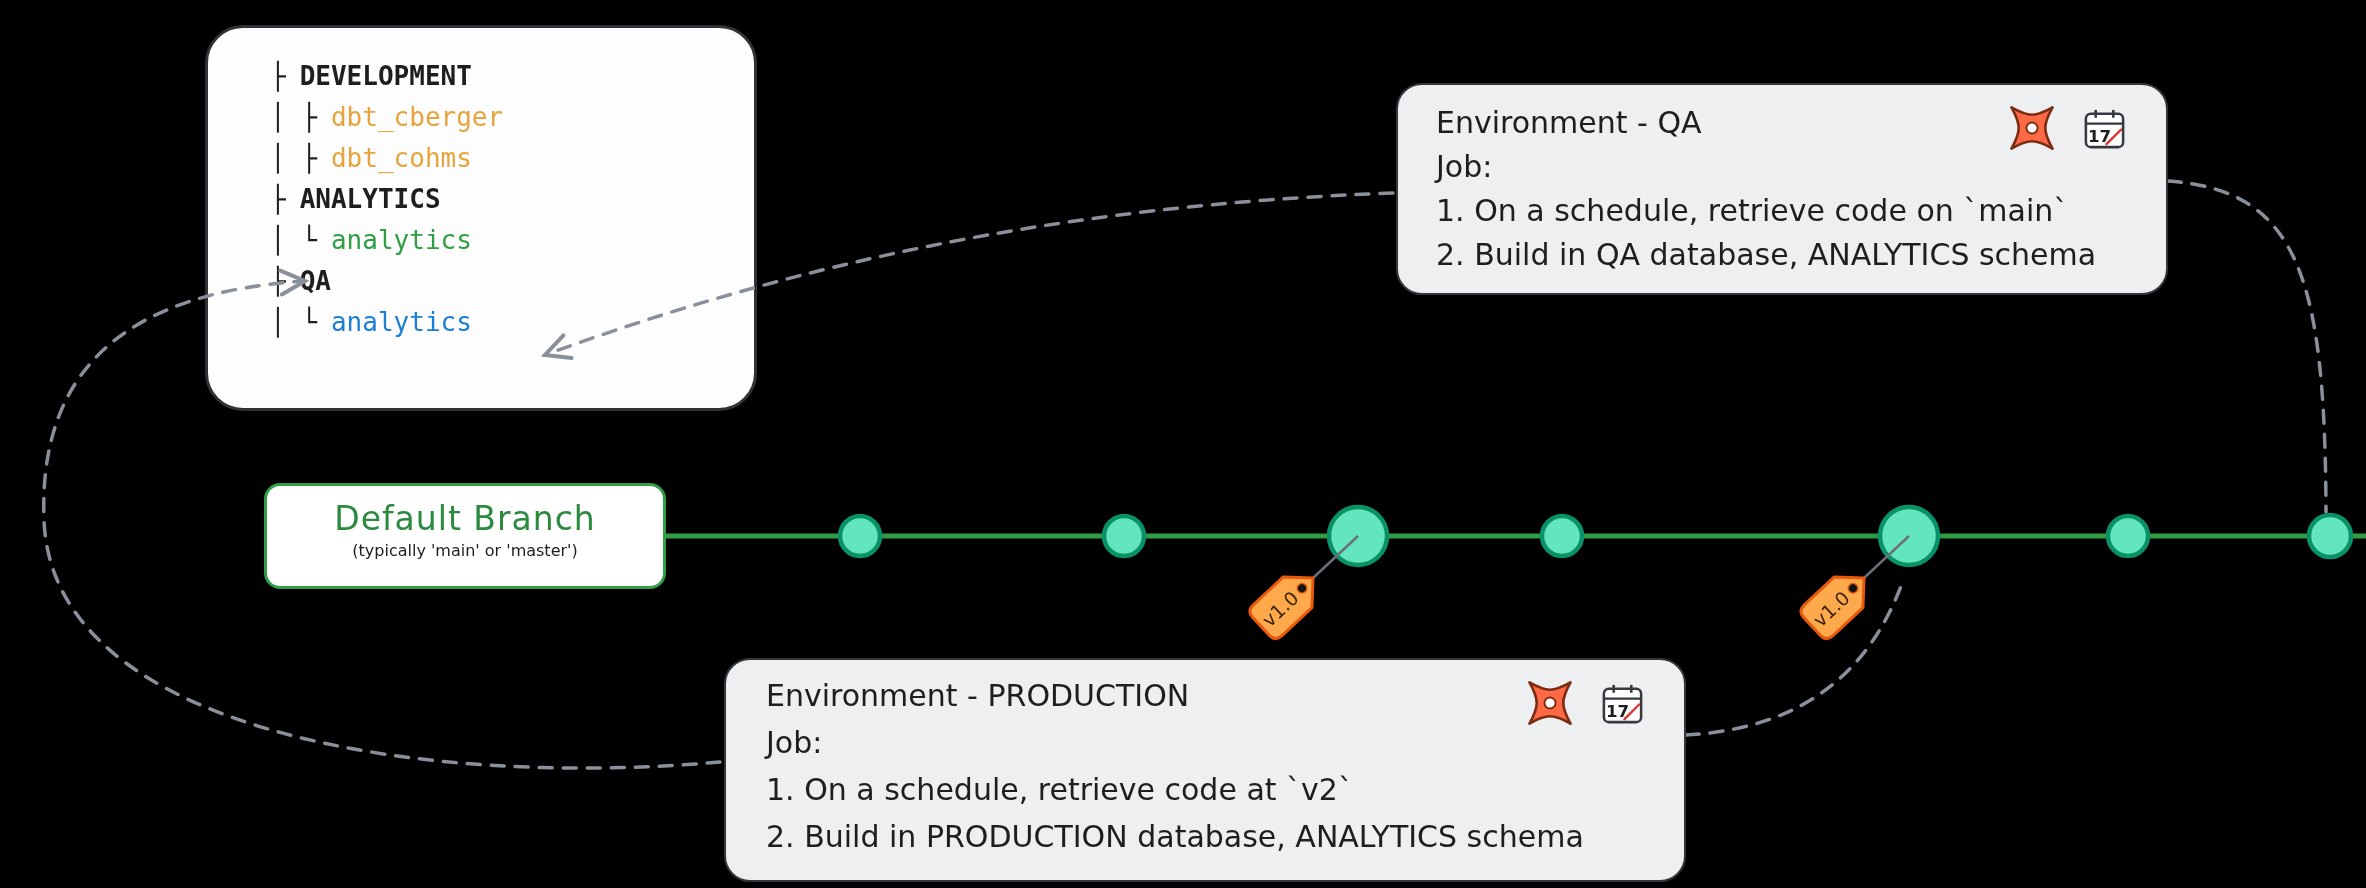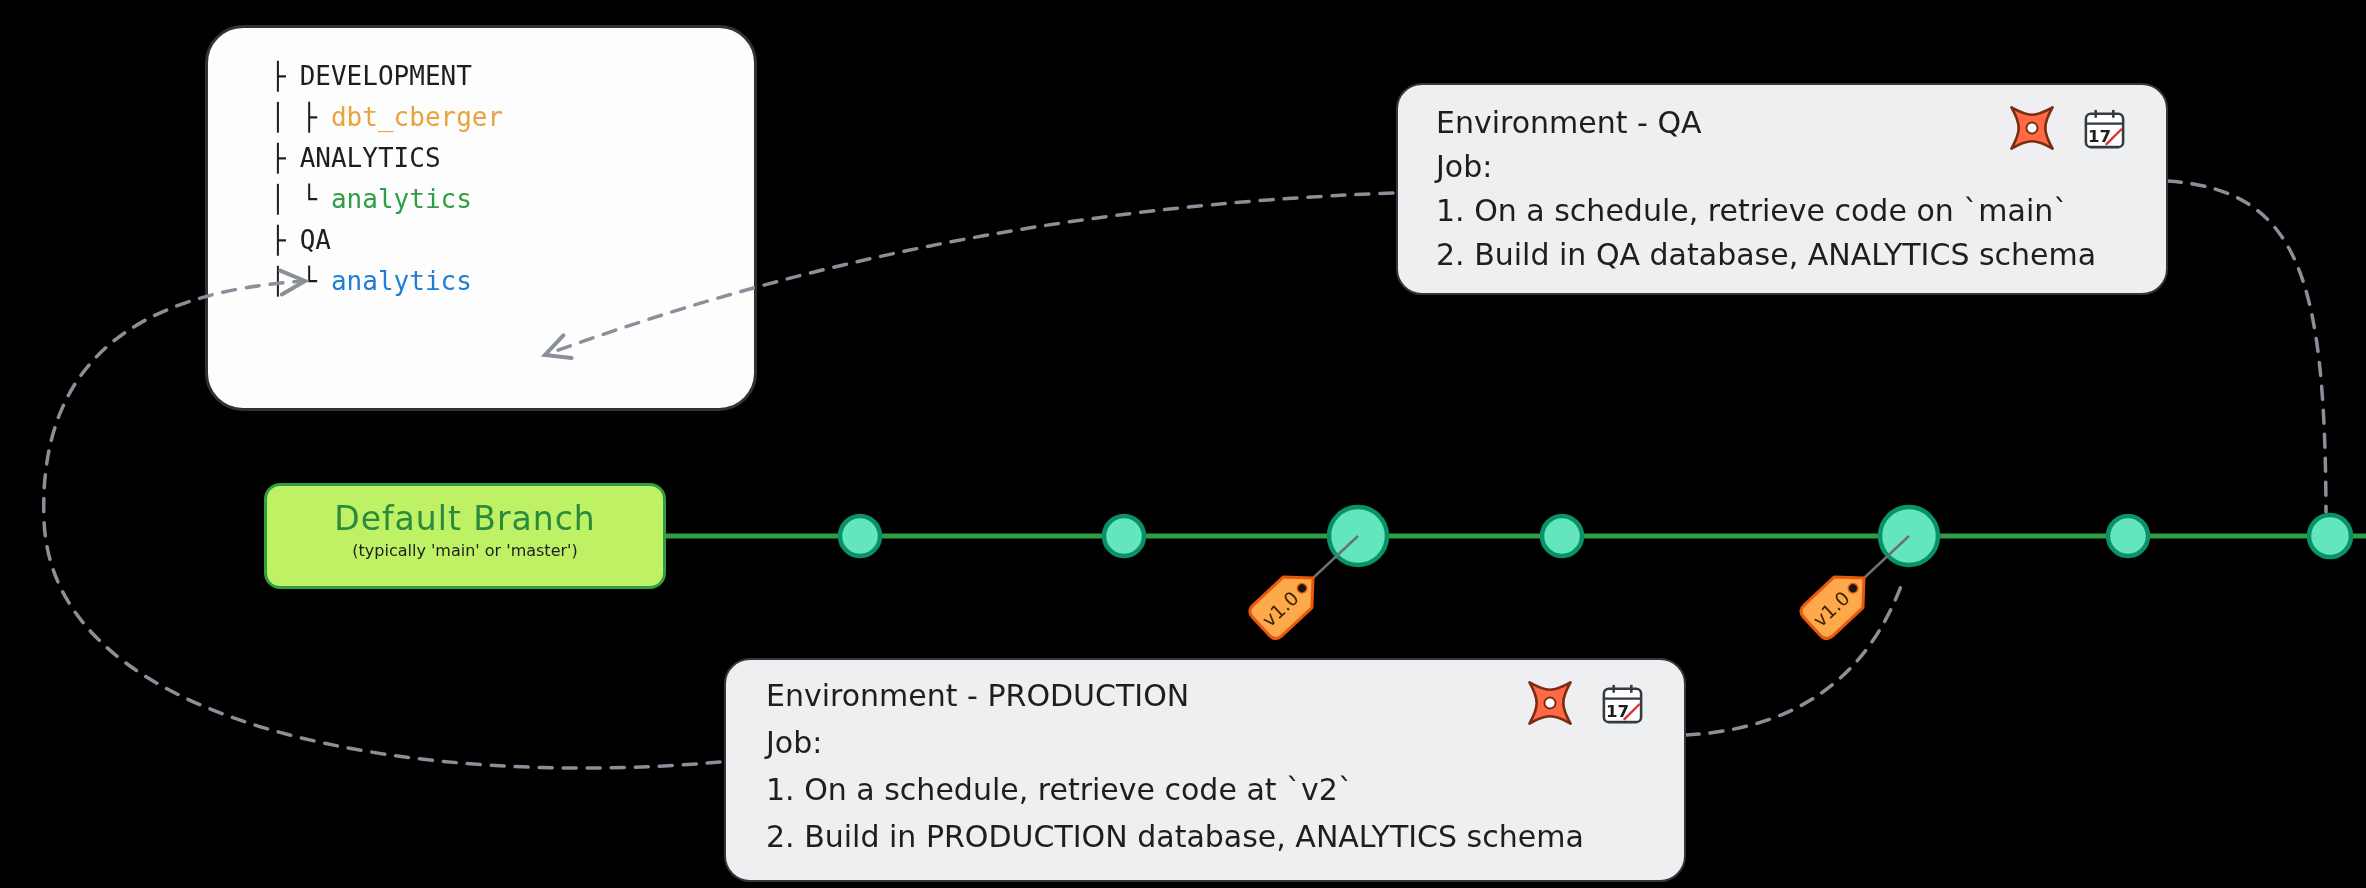--- a/index.html
+++ b/index.html
@@ -9,36 +9,36 @@
   .under{z-index:1;}
   .over{z-index:5;pointer-events:none;}
 
   
   .tree-card{position:absolute;left:205px;top:25px;width:552px;height:386px;z-index:3;
              background:#fdfdfd;border:3px solid #2f3337;border-radius:38px;box-sizing:border-box;
              padding:28px 0 0 62px;font-family:"DejaVu Sans Mono", monospace;
              font-size:26px;line-height:41px;color:#1e1e1e;}
   .tree-row{white-space:pre;}
   .tree-row .prefix{color:#1e1e1e;margin-right:14px;}
-  .c-dark{color:#1e1e1e;}
+  .c-dark{color:#1e1e1e;font-weight:bold;}
   .c-orange{color:#e8a33c;}
   .c-blue{color:#1c7ed6;}
   .c-green{color:#2f9e44;}
 
   
   .env-card{position:absolute;z-index:3;background:#edeff1;border:2.5px solid #33373b;
             border-radius:26px;box-sizing:border-box;color:#1e1e1e;font-size:30px;}
   .qa-card{left:1396px;top:83px;width:772px;height:212px;padding:16px 0 0 38px;line-height:44px;}
   .prod-card{left:724px;top:658px;width:962px;height:224px;padding:12px 0 0 40px;line-height:47px;}
   .env-card .line{white-space:nowrap;}
   .card-icons{position:absolute;top:14px;right:38px;display:flex;gap:20px;align-items:center;font-weight:bold;}
 
   
   .branch-box{position:absolute;left:264px;top:483px;width:402px;height:106px;z-index:3;
-              background:#bef264;border:3.5px solid #2f9e44;border-radius:16px;
+              background:#ffffff;border:3.5px solid #2f9e44;border-radius:16px;
               box-sizing:border-box;text-align:center;padding-top:13px;}
   .branch-title{font-size:33px;color:#2b8a3e;letter-spacing:1px;}
   .branch-sub{font-size:16px;color:#1e1e1e;margin-top:3px;}
 </style>
 </head>
 <body>
 
 <div class="canvas">
 
   <svg class="layer under" width="2366" height="888" viewBox="0 0 2366 888">
@@ -69,20 +69,21 @@
     <g transform="translate(1864,578) rotate(-43)">
       <path d="M0 0 L-21 -21 L-62 -21 Q-71 -21 -71 -12 L-71 12 Q-71 21 -62 21 L-21 21 Z" fill="#ffa94d" stroke="#e8590c" stroke-width="3" stroke-linejoin="round"></path>
       <circle cx="-15" cy="0" r="4.8" fill="#151515" stroke="#e8590c" stroke-width="1.5"></circle>
       <text x="-45" y="7" font-size="19" fill="#3b2300" text-anchor="middle">v1.0</text>
     </g>
   </svg>
 
   <div class="tree-card">
     <div class="tree-row"><span class="prefix">├</span><span class="c-dark">DEVELOPMENT</span></div>
     <div class="tree-row"><span class="prefix">│ ├</span><span class="c-orange">dbt_cberger</span></div>
+    <div class="tree-row"><span class="prefix">│ ├</span><span class="c-orange">dbt_cohms</span></div>
     <div class="tree-row"><span class="prefix">├</span><span class="c-dark">ANALYTICS</span></div>
     <div class="tree-row"><span class="prefix">│ └</span><span class="c-green">analytics</span></div>
     <div class="tree-row"><span class="prefix">├</span><span class="c-dark">QA</span></div>
     <div class="tree-row"><span class="prefix">│ └</span><span class="c-blue">analytics</span></div>
   </div>
 
   <div class="env-card qa-card">
     <div class="line">Environment - QA</div>
     <div class="line">Job:</div>
     <div class="line">1. On a schedule, retrieve code on `main`</div>

